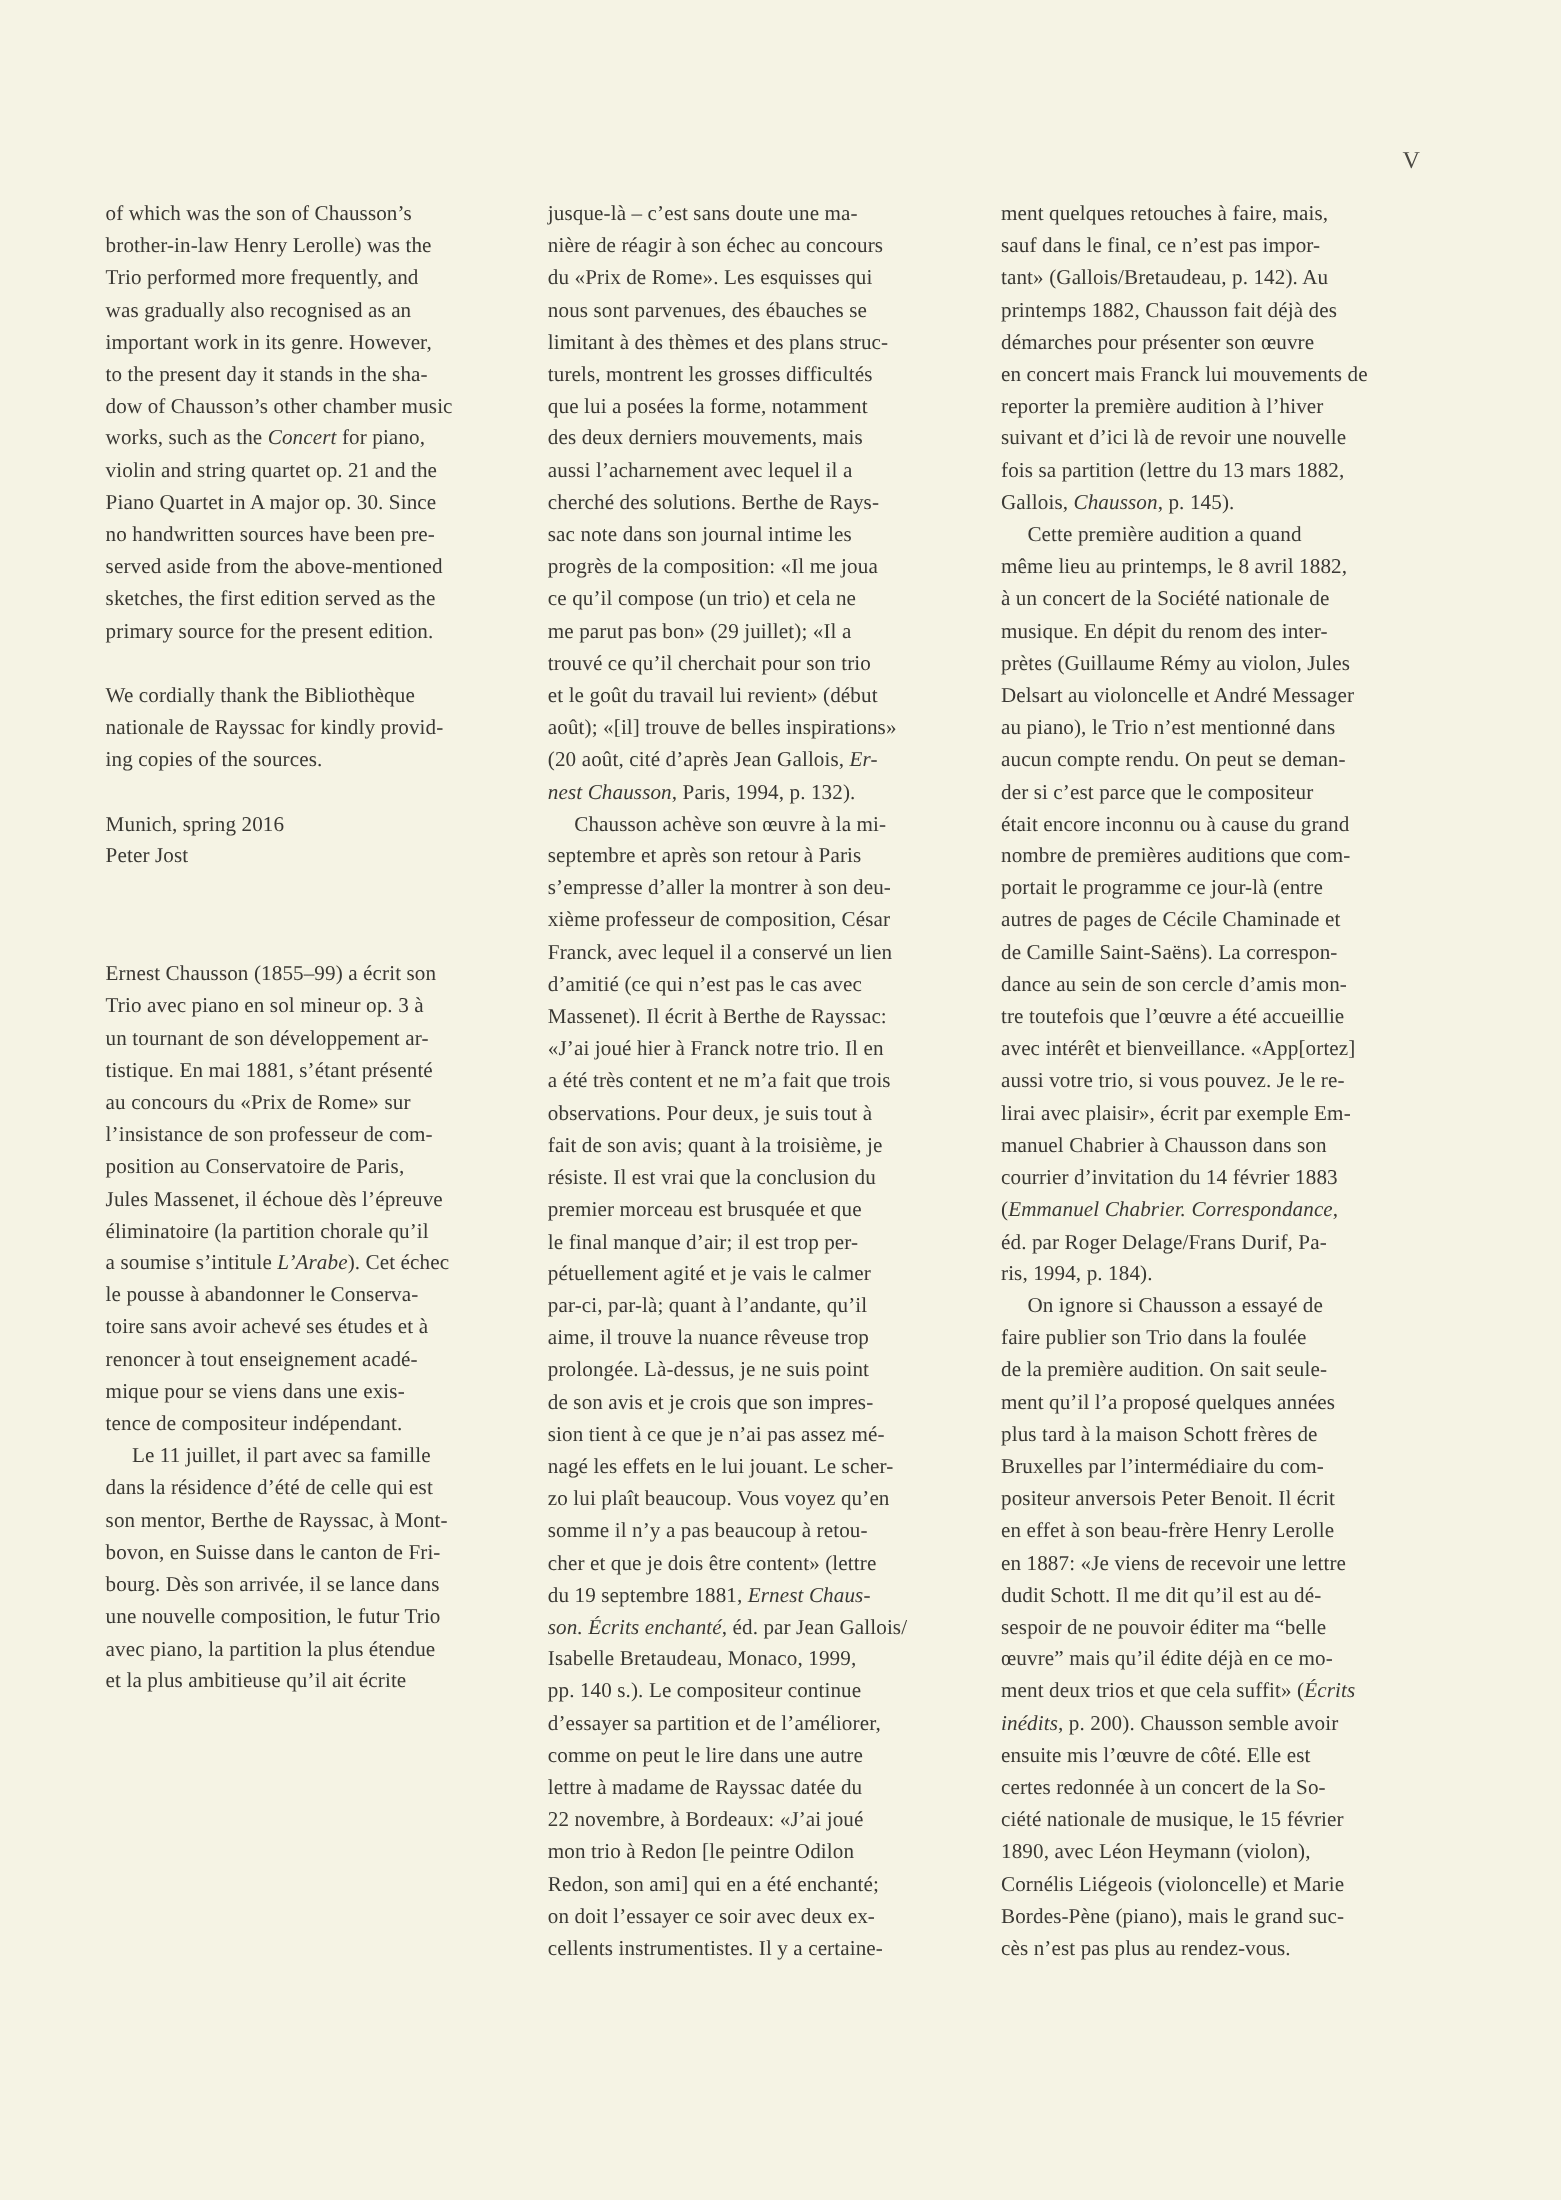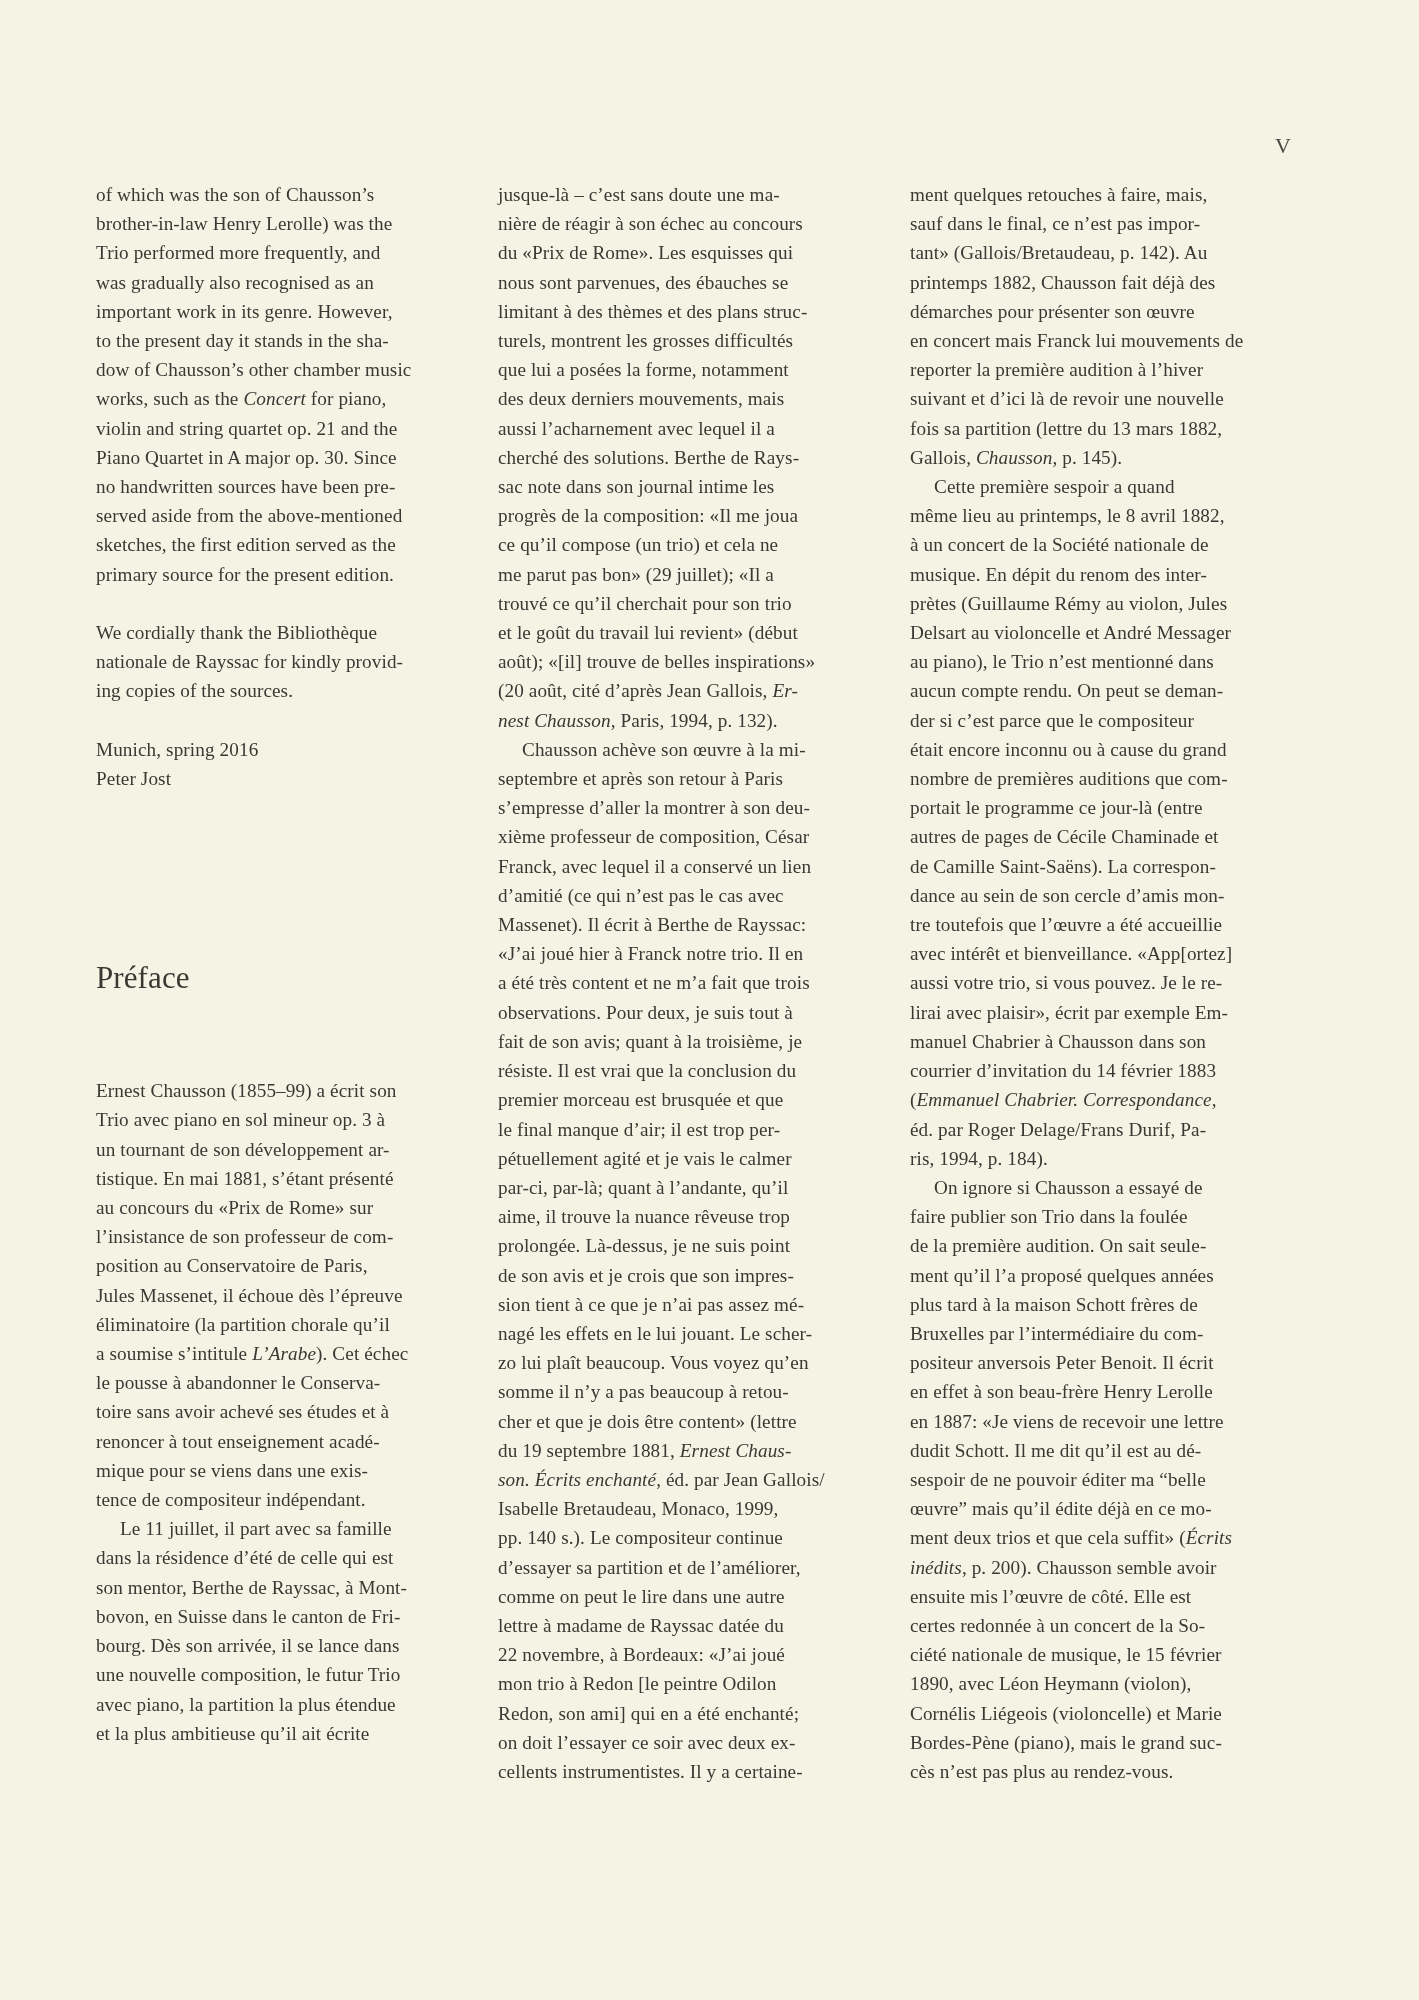--- a/index.html
+++ b/index.html
@@ -68,21 +68,20 @@
     </div>
   <div class="gap"></div>
   <div>
       <span class="line">We cordially thank the Bibliothèque</span>
       <span class="line">nationale de Rayssac for kindly provid-</span>
       <span class="line">ing copies of the sources.</span>
     </div>
   <div class="gap"></div>
   <span class="line">Munich, spring 2016</span>
   <span class="line">Peter Jost</span>
-  <h2 class="heading">Préface</h2>
   <div class="after-heading">
       <span class="line">Ernest Chausson (1855–99) a écrit son</span>
       <span class="line">Trio avec piano en sol mineur op. 3 à</span>
       <span class="line">un tournant de son développement ar-</span>
       <span class="line">tistique. En mai 1881, s’étant présenté</span>
       <span class="line">au concours du «Prix de Rome» sur</span>
       <span class="line">l’insistance de son professeur de com-</span>
       <span class="line">position au Conservatoire de Paris,</span>
       <span class="line">Jules Massenet, il échoue dès l’épreuve</span>
       <span class="line">éliminatoire (la partition chorale qu’il</span>
@@ -174,21 +173,21 @@
       <span class="line">tant» (Gallois/Bretaudeau, p. 142). Au</span>
       <span class="line">printemps 1882, Chausson fait déjà des</span>
       <span class="line">démarches pour présenter son œuvre</span>
       <span class="line">en concert mais Franck lui mouvements de</span>
       <span class="line">reporter la première audition à l’hiver</span>
       <span class="line">suivant et d’ici là de revoir une nouvelle</span>
       <span class="line">fois sa partition (lettre du 13 mars 1882,</span>
       <span class="line">Gallois, <em>Chausson</em>, p. 145).</span>
     </div>
   <div>
-      <span class="line indent">Cette première sespoir a quand</span>
+      <span class="line indent">Cette première audition a quand</span>
       <span class="line">même lieu au printemps, le 8 avril 1882,</span>
       <span class="line">à un concert de la Société nationale de</span>
       <span class="line">musique. En dépit du renom des inter-</span>
       <span class="line">prètes (Guillaume Rémy au violon, Jules</span>
       <span class="line">Delsart au violoncelle et André Messager</span>
       <span class="line">au piano), le Trio n’est mentionné dans</span>
       <span class="line">aucun compte rendu. On peut se deman-</span>
       <span class="line">der si c’est parce que le compositeur</span>
       <span class="line">était encore inconnu ou à cause du grand</span>
       <span class="line">nombre de premières auditions que com-</span>

